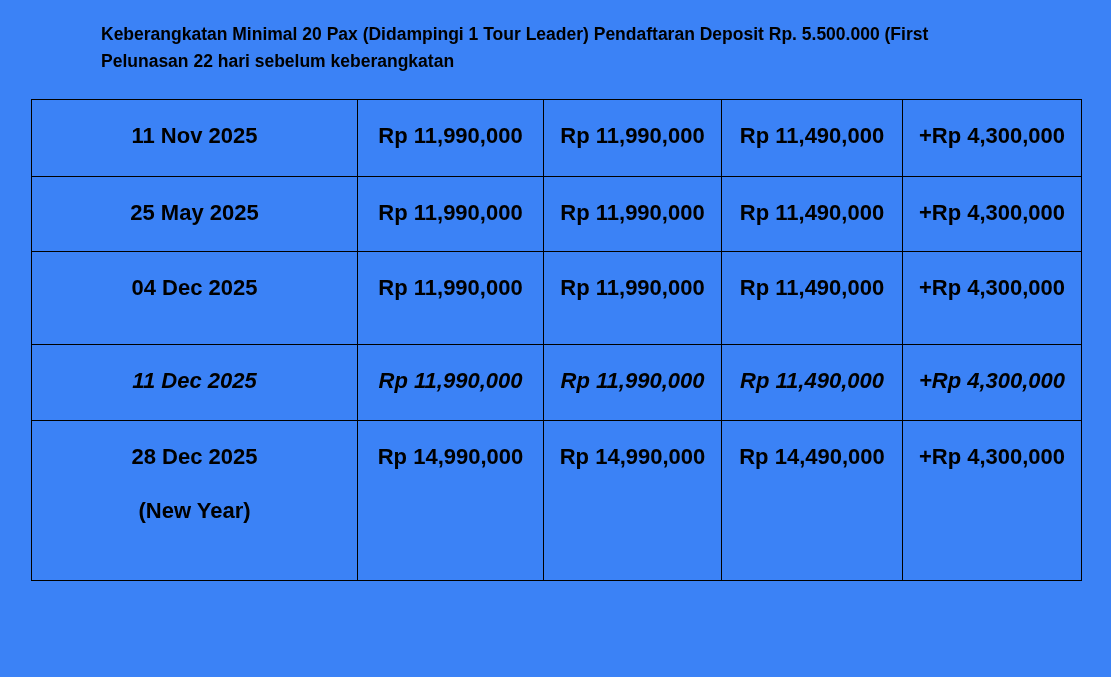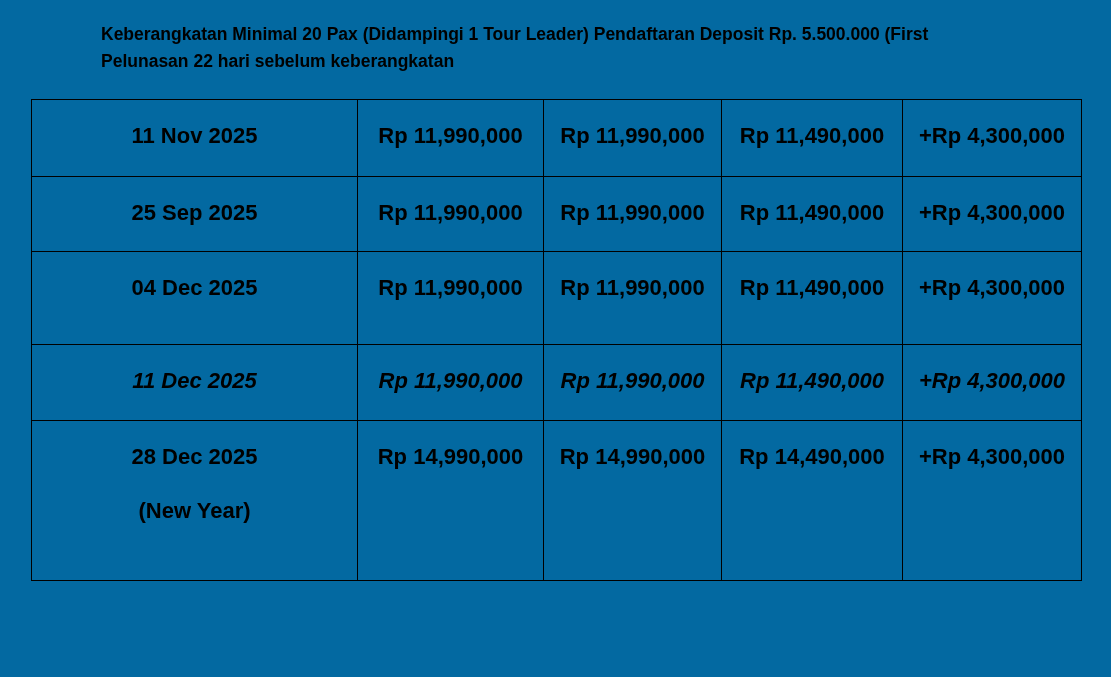--- a/index.html
+++ b/index.html
@@ -3,21 +3,21 @@
 <meta charset="utf-8">
 <style>
   * { margin: 0; padding: 0; box-sizing: border-box; }
   html, body {
     width: 1111px; height: 677px;
     background: #ffffff;
     overflow: hidden;
     font-family: "Liberation Sans", sans-serif;
     color: #000000;
   }
-  .page { position: relative; width: 1111px; height: 677px; background: #0369a1; }
+  .page { position: relative; width: 1111px; height: 677px; background: #3b82f6; }
 
   .doc-heading {
     position: absolute;
     left: 101px; top: 21px;
     width: 960px;
     font-size: 17.5px;
     font-weight: 700;
     line-height: 27px;
     color: #000000;
   }
@@ -80,21 +80,21 @@
 
       <tr class="row-h-1">
         <td>11 Nov 2025</td>
         <td>Rp 11,990,000</td>
         <td>Rp 11,990,000</td>
         <td>Rp 11,490,000</td>
         <td>+Rp 4,300,000</td>
       </tr>
 
       <tr class="row-h-2">
-        <td>25 Sep 2025</td>
+        <td>25 May 2025</td>
         <td>Rp 11,990,000</td>
         <td>Rp 11,990,000</td>
         <td>Rp 11,490,000</td>
         <td>+Rp 4,300,000</td>
       </tr>
 
       <tr class="row-h-3">
         <td>04 Dec 2025</td>
         <td>Rp 11,990,000</td>
         <td>Rp 11,990,000</td>

